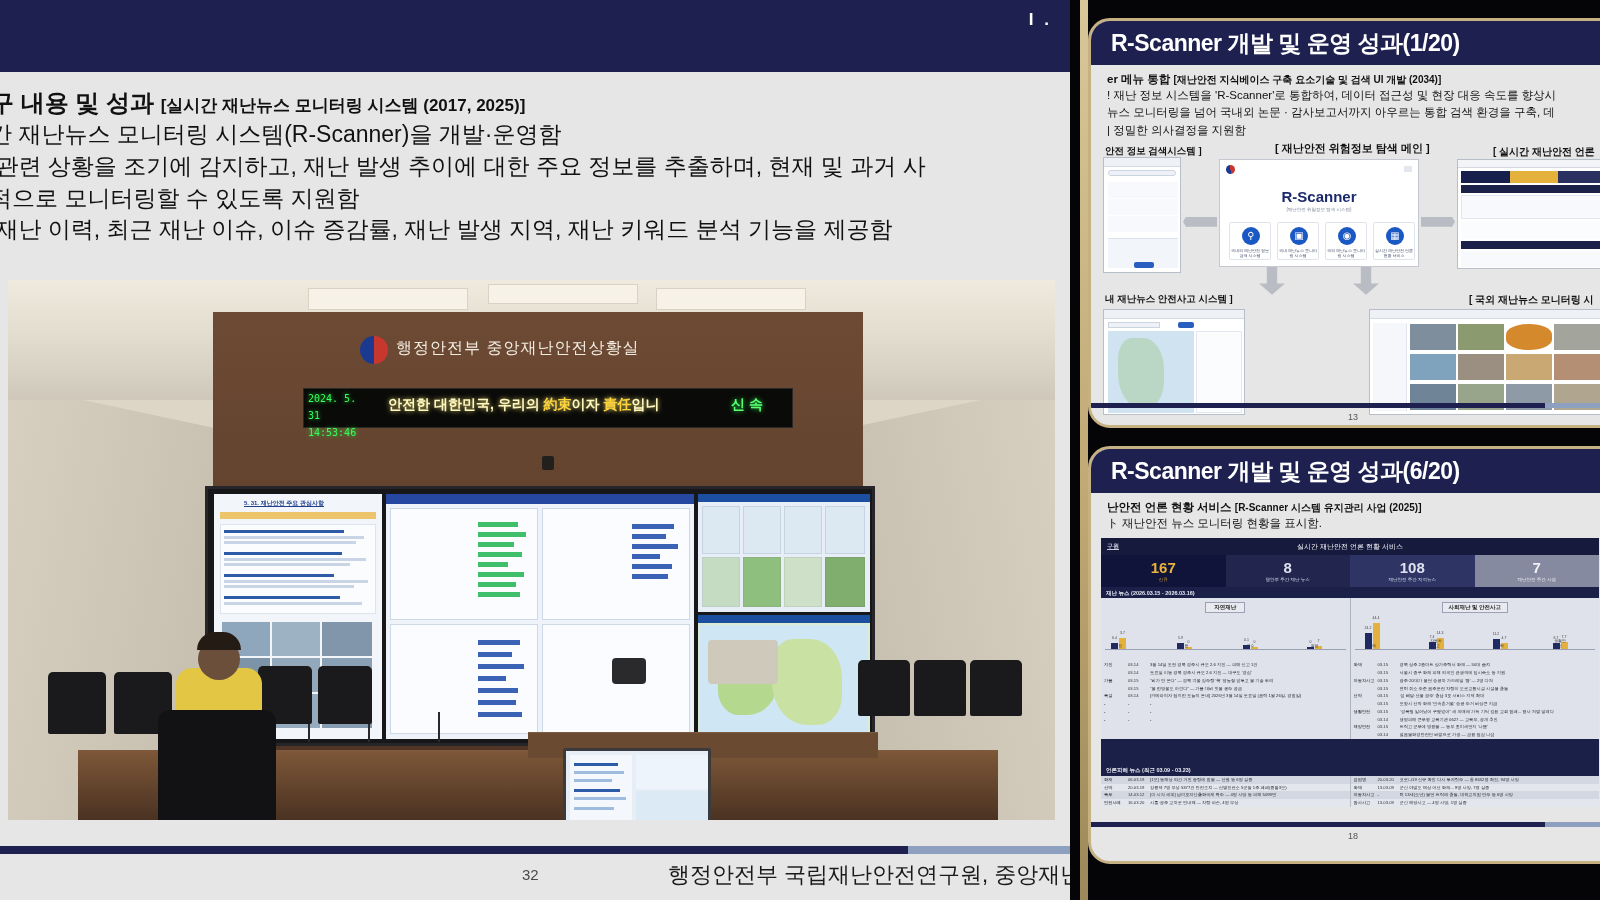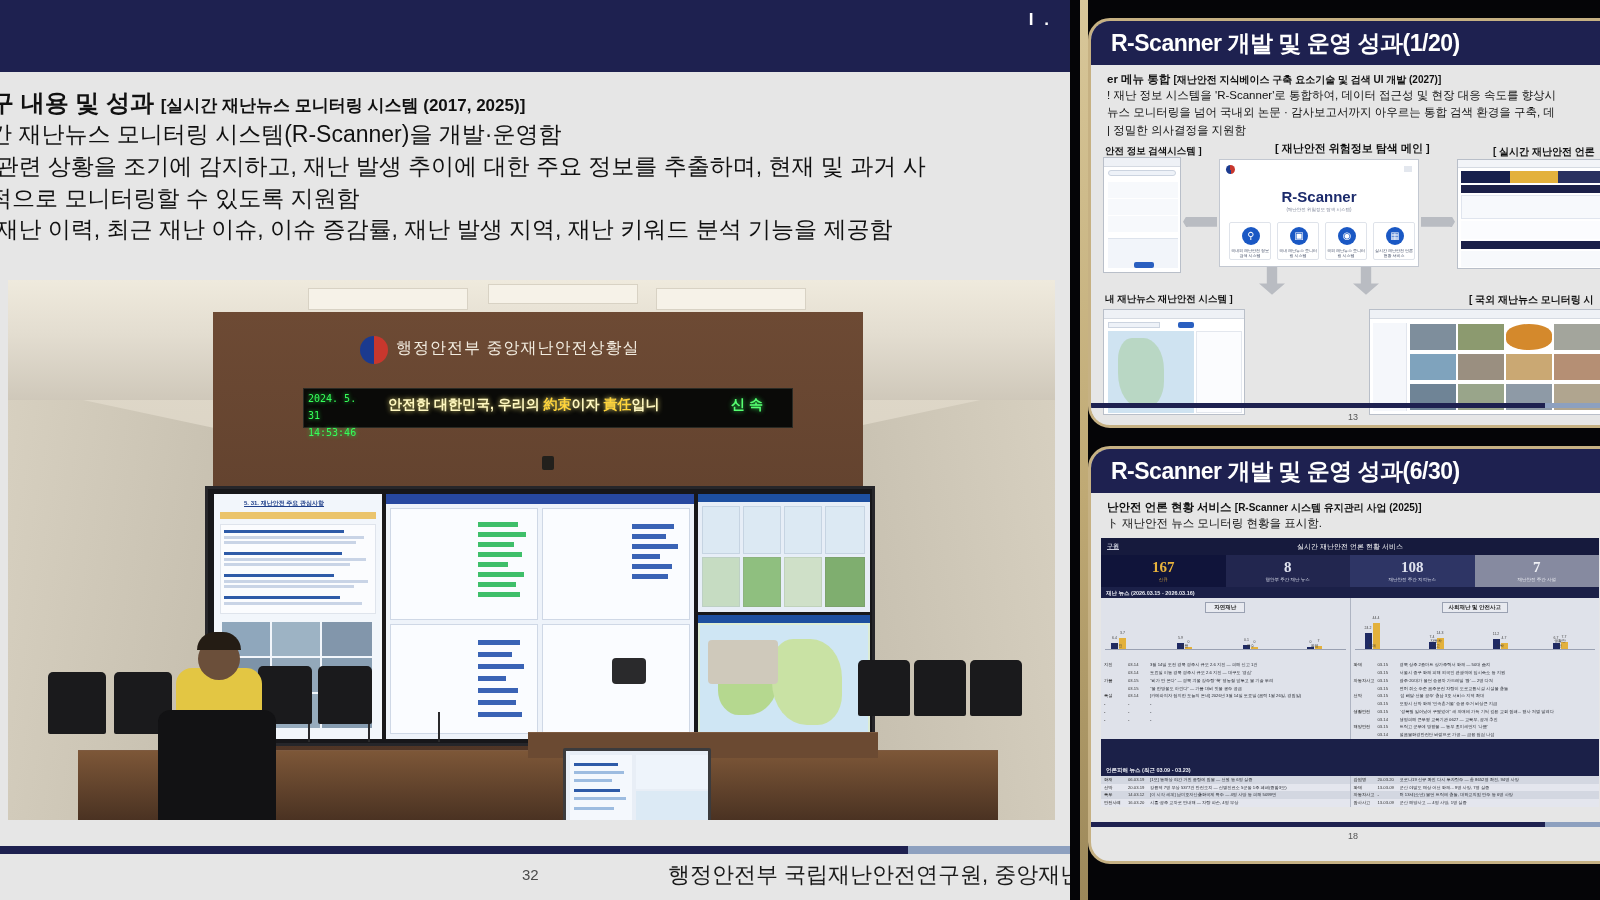--- a/index.html
+++ b/index.html
@@ -168,21 +168,21 @@
   .rs-tlabel { position:absolute; width:100%; text-align:center; font-size:4px; color:#3b4660; }
 
   
   .db { position:absolute; left:10px; top:0; width:498px; background:#f0f1f5; }
   .db-topbar { position:relative; height:17px; background:#161a3d; }
   .db-topbar .brand { position:absolute; left:6px; top:4px; font-size:6px; color:#c9ccda; font-weight:bold;
                       text-decoration: underline; }
   .db-topbar .ttl { position:absolute; width:100%; text-align:center; top:4px; font-size:7px; color:#fff; }
   .kpis { display:flex; height:32px; }
   .kpi { flex:1; display:flex; flex-direction:column; align-items:center; justify-content:center; }
-  .kpi .num { font-size:15px; font-weight:bold; line-height:1;font-family:Liberation Serif, serif; }
+  .kpi .num { font-size:15px; font-weight:bold; line-height:1; }
   .kpi .lbl { font-size:4.5px; margin-top:2px; opacity:.92; }
   .kpi1 { background:#10143a; } .kpi1 .num { color:#e8b33c; } .kpi1 .lbl { color:#e8b33c; }
   .kpi2 { background:#22264f; } .kpi2 .num,.kpi2 .lbl { color:#dfe2ee; }
   .kpi3 { background:#2e3565; } .kpi3 .num,.kpi3 .lbl { color:#dfe2ee; }
   .kpi4 { background:#868aa0; } .kpi4 .num,.kpi4 .lbl { color:#f0f1f6; }
 
   .secbar { height:11px; background:#1b2048; position:relative; }
   .secbar span { position:absolute; left:5px; top:2.5px; font-size:5.5px; color:#e8eaf2; font-weight:bold; }
 
   .panes { display:flex; background:#dfe2ea; }
@@ -388,21 +388,21 @@
   <div class="right-pane">
     <div class="gold-strip"></div>
 
     <div class="thumb-card" id="card1">
       <div class="tc-head">
         <div class="t">R-Scanner 개발 및 운영 성과(1/20)</div>
       </div>
       <div class="tc-sub">
         <div class="h">
           <span>er 메뉴 통합</span>
-          <span class="sm">[재난안전 지식베이스 구축 요소기술 및 검색 UI 개발 (2027)]</span>
+          <span class="sm">[재난안전 지식베이스 구축 요소기술 및 검색 UI 개발 (2034)]</span>
         </div>
         <div class="p">! 재난 정보 시스템을 'R-Scanner'로 통합하여, 데이터 접근성 및 현장 대응 속도를 향상시</div>
         <div class="p">뉴스 모니터링을 넘어 국내외 논문 · 감사보고서까지 아우르는 통합 검색 환경을 구축, 데</div>
         <div class="p">| 정밀한 의사결정을 지원함</div>
       </div>
 
       <div class="tc-bodyarea" style="height:262px;">
         <div class="caption" style="left:14px;top:4px;">안전 정보 검색시스템 ]</div>
         <div class="caption" style="left:184px;top:0px;font-size:11px;">[ 재난안전 위험정보 탐색 메인 ]</div>
         <div class="caption" style="left:402px;top:4px;font-size:10px;">[ 실시간 재난안전 언론</div>
@@ -453,21 +453,21 @@
             <div style="flex:1;background:#e3b13c;"></div>
             <div style="flex:1;background:#2a3160;"></div>
           </div>
           <div style="position:absolute;left:3px;top:25px;width:146px;height:8px;background:#1b2048;"></div>
           <div style="position:absolute;left:3px;top:35px;width:146px;height:24px;background:#f7f9fc;border:1px solid #e0e5ee;"></div>
           <div style="position:absolute;left:3px;top:61px;width:146px;height:18px;background:#fbfcfe;"></div>
           <div style="position:absolute;left:3px;top:81px;width:146px;height:8px;background:#1b2048;"></div>
           <div style="position:absolute;left:3px;top:91px;width:146px;height:16px;background:#f7f9fc;"></div>
         </div>
 
-        <div class="caption" style="left:14px;top:152px;">내 재난뉴스 재난안전 시스템 ]</div>
+        <div class="caption" style="left:14px;top:152px;">내 재난뉴스 안전사고 시스템 ]</div>
         <div class="caption" style="left:378px;top:152px;font-size:10px;">[ 국외 재난뉴스 모니터링 시</div>
 
         <div class="mini" style="left:12px;top:168px;width:142px;height:106px;">
           <div class="mini-hdr" style="height:9px;"></div>
           <div style="position:absolute;left:4px;top:12px;width:52px;height:6px;background:#eef2f8;border:1px solid #ccd4e0;"></div>
           <div style="position:absolute;left:74px;top:12px;width:16px;height:6px;background:#2a5fc0;border-radius:2px;"></div>
           <div style="position:absolute;left:4px;top:21px;width:86px;height:82px;background:#cfe3f1;"></div>
           <div style="position:absolute;left:14px;top:28px;width:46px;height:70px;background:#b9d7c4;border-radius:30% 45% 38% 50%;"></div>
           <div style="position:absolute;left:92px;top:21px;width:46px;height:82px;background:#fbfcfe;border:1px solid #e3e7ee;"></div>
         </div>
@@ -491,21 +491,21 @@
       </div>
 
       <div class="tc-footrule">
           <div class="tail"></div>
         </div>
       <div class="tc-pageno">13</div>
     </div>
 
     <div class="thumb-card" id="card2">
       <div class="tc-head">
-        <div class="t">R-Scanner 개발 및 운영 성과(6/30)</div>
+        <div class="t">R-Scanner 개발 및 운영 성과(6/20)</div>
       </div>
       <div class="tc-sub" style="padding-bottom:6px;">
         <div class="h">
           <span>난안전 언론 현황 서비스</span>
           <span class="sm">[R-Scanner 시스템 유지관리 사업 (2025)]</span>
         </div>
         <div class="p">ト 재난안전 뉴스 모니터링 현황을 표시함.</div>
       </div>
 
       <div style="position:relative;height:280px;background:#e6e6e6;">

